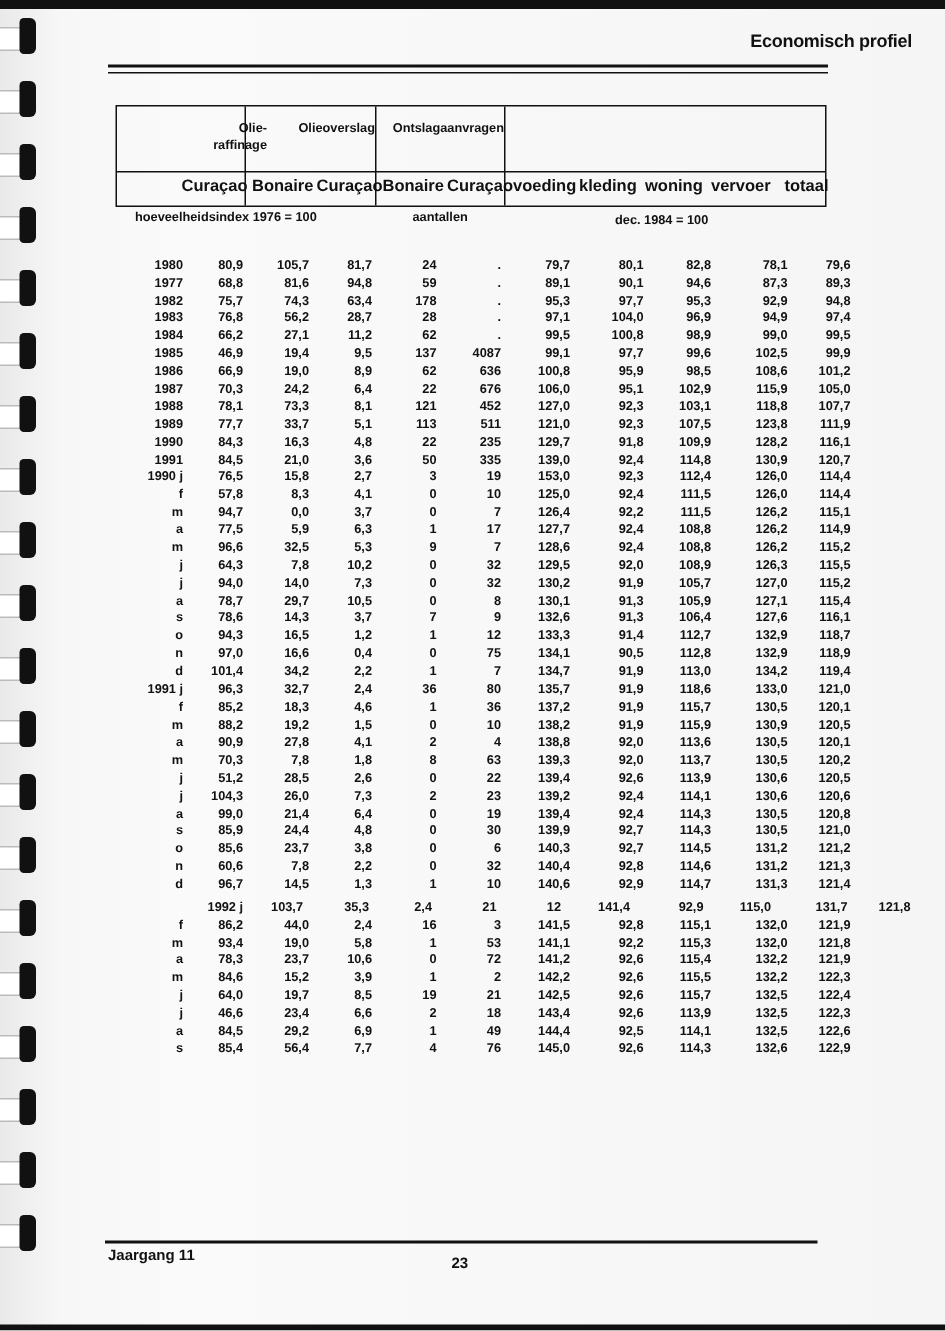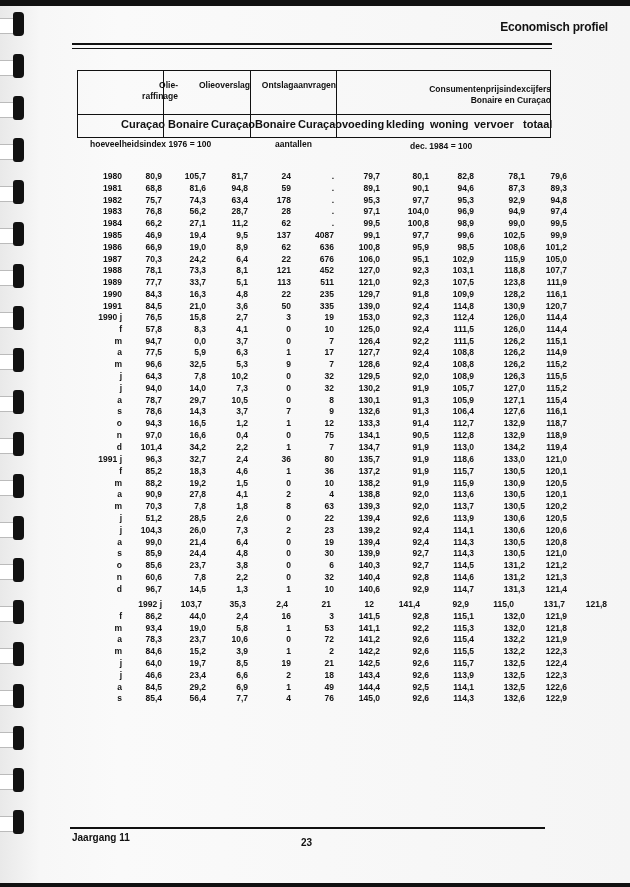--- a/index.html
+++ b/index.html
@@ -122,24 +122,20 @@
     <div class="hdr-cell" style="left:40px; top:9px; width:40px; text-align:right;margin-left:20px;">
       <div>Olie-</div>
       <div>raffinage</div>
     </div>
     <div class="hdr-cell" style="left:86px; top:9px; width:86px;">
       <div>Olieoverslag</div>
     </div>
     <div class="hdr-cell" style="left:173px; top:9px; width:85px;">
       <div>Ontslagaanvragen</div>
     </div>
-    <div class="hdr-cell" style="left:259px; top:13px; width:214px;">
-      <div>Consumentenprijsindexcijfers</div>
-      <div>Bonaire en Curaçao</div>
-    </div>
 
     <div class="sub-cell" style="left:43px">Curaçao</div>
     <div class="sub-cell" style="left:90px">Bonaire</div>
     <div class="sub-cell" style="left:133px">Curaçao</div>
     <div class="sub-cell" style="left:177px">Bonaire</div>
     <div class="sub-cell" style="left:220px">Curaçao</div>
     <div class="sub-cell" style="left:264px">voeding</div>
     <div class="sub-cell" style="left:308px">kleding</div>
     <div class="sub-cell" style="left:352px">woning</div>
     <div class="sub-cell" style="left:396px">vervoer</div>
@@ -158,21 +154,21 @@
         <span class="c3">81,7</span>
         <span class="c4">24</span>
         <span class="c5">.</span>
         <span class="c6">79,7</span>
         <span class="c7">80,1</span>
         <span class="c8">82,8</span>
         <span class="c9">78,1</span>
         <span class="c10">79,6</span>
       </div>
       <div class="row" style="top: 182.8px;">
-        <span class="c0">1981</span>
+        <span class="c0">1977</span>
         <span class="c1">68,8</span>
         <span class="c2">81,6</span>
         <span class="c3">94,8</span>
         <span class="c4">59</span>
         <span class="c5">.</span>
         <span class="c6">89,1</span>
         <span class="c7">90,1</span>
         <span class="c8">94,6</span>
         <span class="c9">87,3</span>
         <span class="c10">89,3</span>

